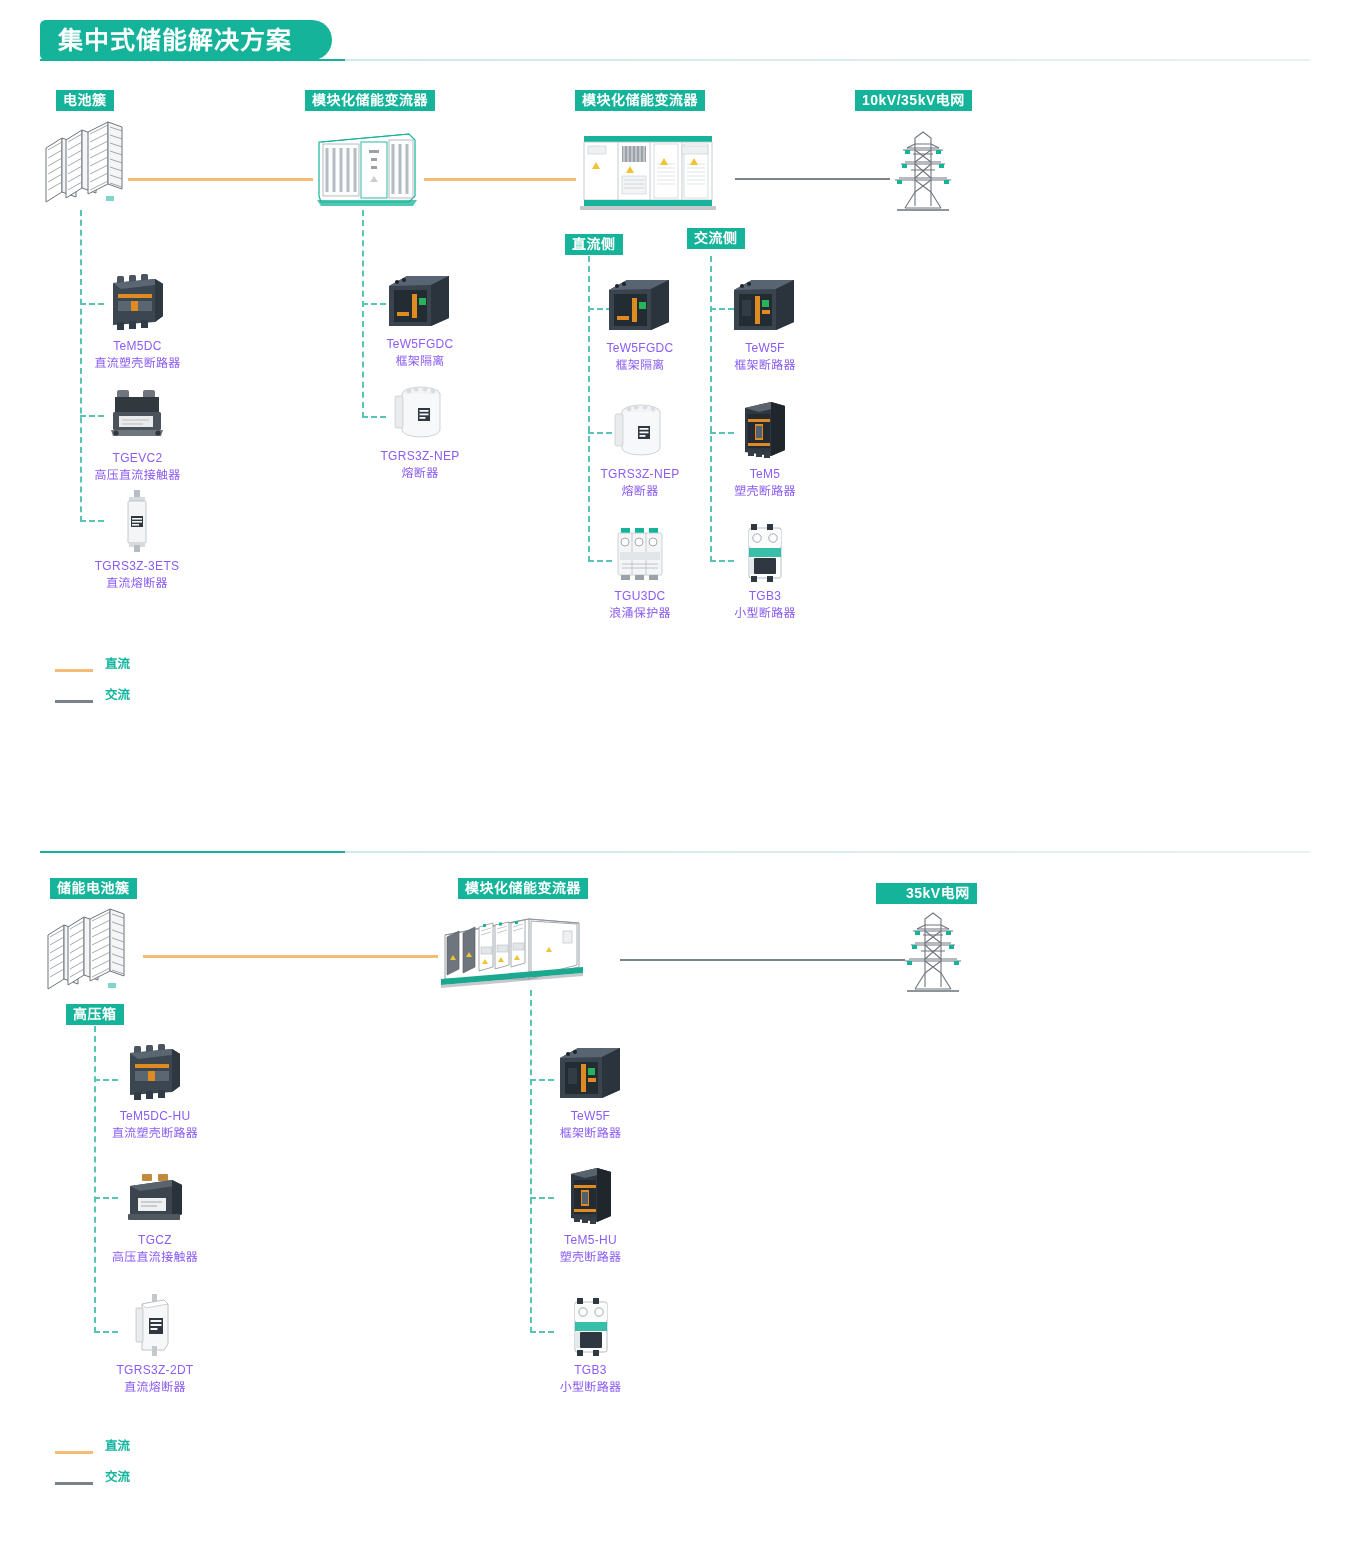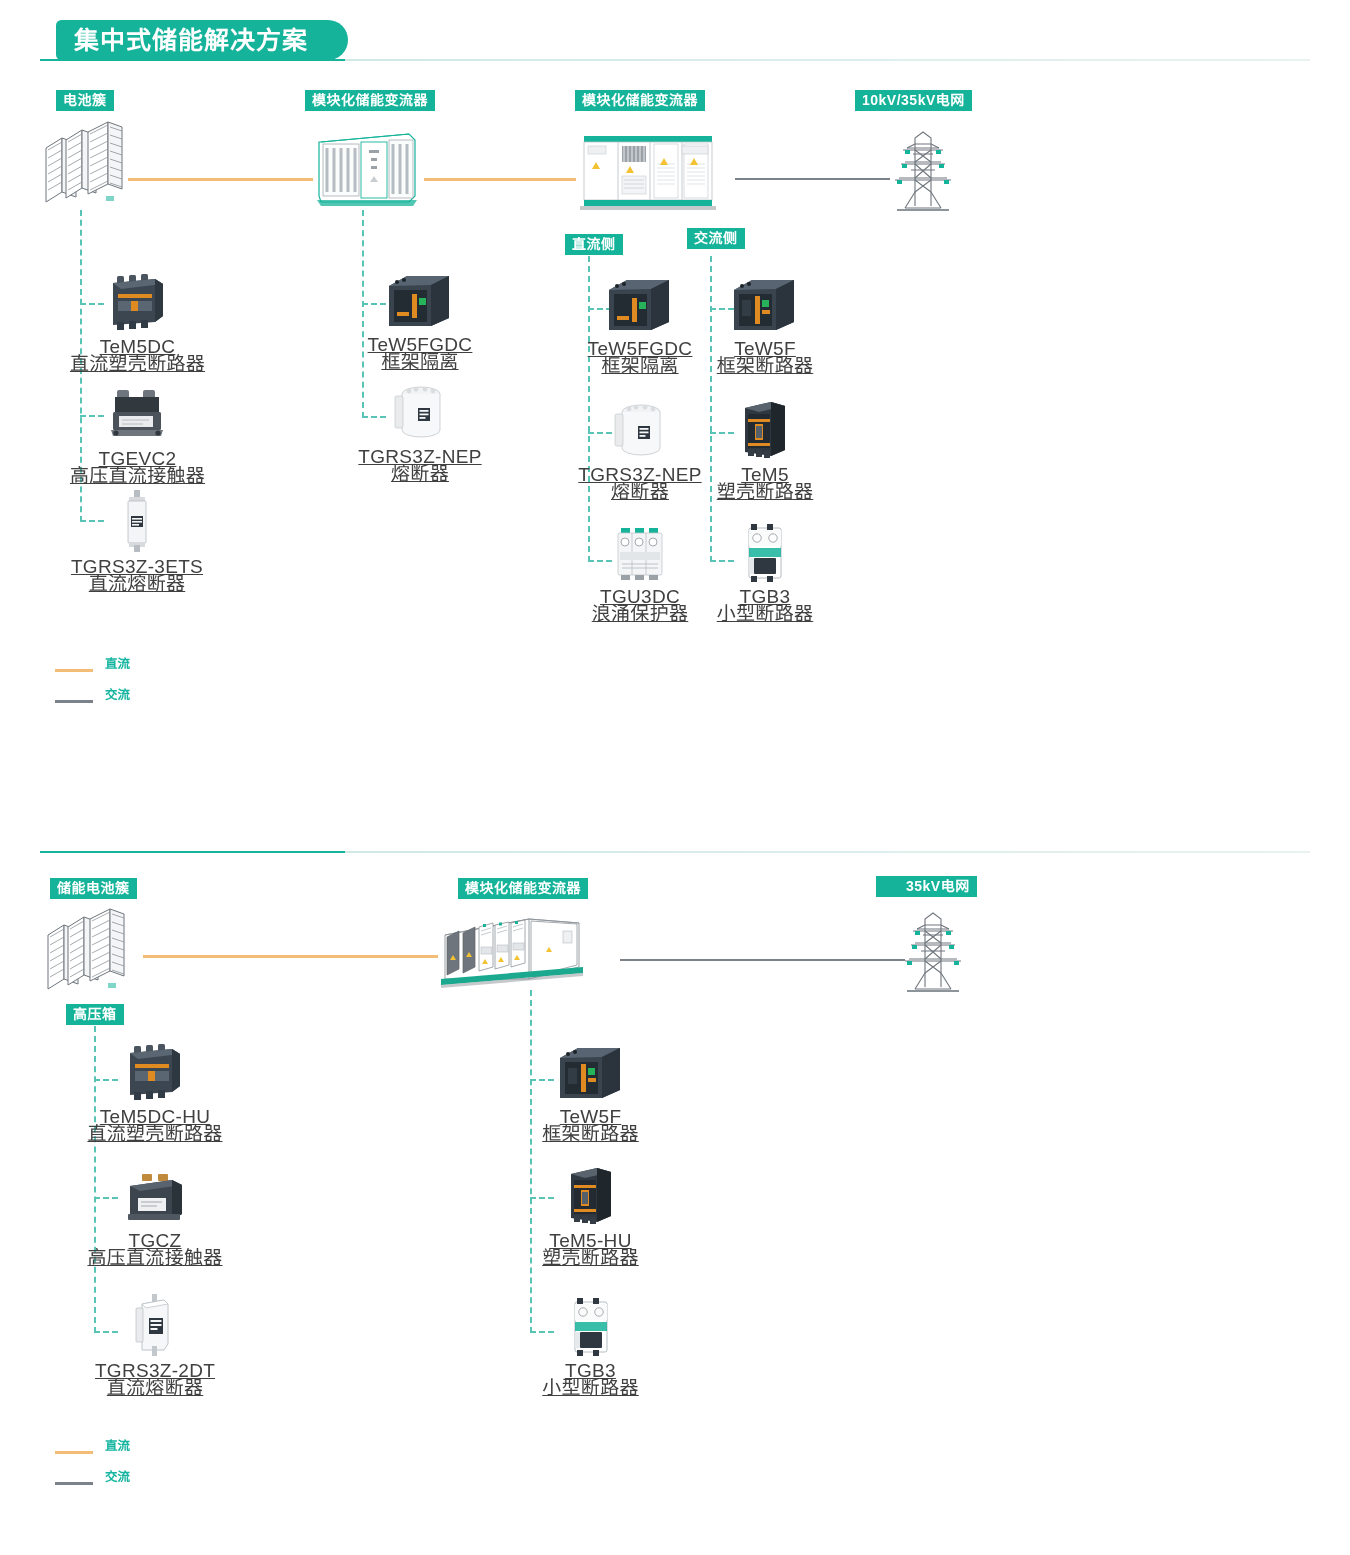--- a/index.html
+++ b/index.html
@@ -24,21 +24,20 @@
     height: 40px; min-width: 290px;
     background: #15b39a;
     border-radius: 6px 22px 22px 6px;
     color: #ffffff;
     font-size: 25px;
     font-weight: bold;
     letter-spacing: 1px;
     line-height: 40px;
     padding: 0 40px 0 18px;
     white-space: nowrap;
-    margin-left: 16px;
   }
   .sec-rule {
     position: absolute; left: 40px; top: 39px;
     width: 1270px; height: 2px;
     background: linear-gradient(to right, #15b39a 0%, #15b39a 24%, #cfe9e5 24%, #e8f3f1 100%);
   }
 
   
   .tag {
     position: absolute;
@@ -74,26 +73,25 @@
   }
 
   
   .dev { position: absolute; text-align: center; }
   .dev .pic {
     height: 62px;
     display: flex; align-items: flex-end; justify-content: center;
     margin-bottom: 6px;
   }
   .dev .cap {
-    font-size: 19px;
-    color: #404040;
+    font-size: 12px;
+    color: #8b5cf6;
     line-height: 17px;
     white-space: nowrap;
     letter-spacing: .3px;
-    text-decoration: underline;
   }
   .dev .cap .m { display: block; }
 
   
   .legend { position: absolute; }
   .legend .row { display: flex; align-items: flex-end; height: 22px; }
   .legend .swatch { width: 38px; height: 3px; margin-right: 12px; }
   .legend .swatch.dc { background: #f3bd78; }
   .legend .swatch.ac { background: #7b8289; height: 3px; background: #7b8289; }
   .legend .lbl { font-size: 12.5px; font-weight: bold; color: #16b5a0; }
@@ -543,21 +541,21 @@
 </div>
 
 <div class="section" style="top:812px;">
 
   <div class="sec-header">
     <div class="sec-rule"></div>
   </div>
 
   <div class="tag" style="left:50px; top:66px;">储能电池簇</div>
   <div class="tag" style="left:458px; top:66px;">模块化储能变流器</div>
-  <div class="tag" style="left:876px; top:64px;padding-left:30px;">35kV电网</div>
+  <div class="tag" style="left:876px; top:71px;padding-left:30px;">35kV电网</div>
 
   <div style="position:absolute;left:46px;top:95px;">
     <svg width="96" height="90" viewBox="0 0 96 90">
       <g fill="none" stroke="#6e757c" stroke-width="1">
         <g transform="translate(2,18)">
           <path d="M0 10 L16 0 L16 54 L0 64 Z" fill="#fff"></path>
           <path d="M16 0 L30 5 L30 59 L16 54 Z" fill="#f4f5f6"></path>
         </g>
         <g transform="translate(22,10)">
           <path d="M0 10 L16 0 L16 58 L0 68 Z" fill="#fff"></path>

